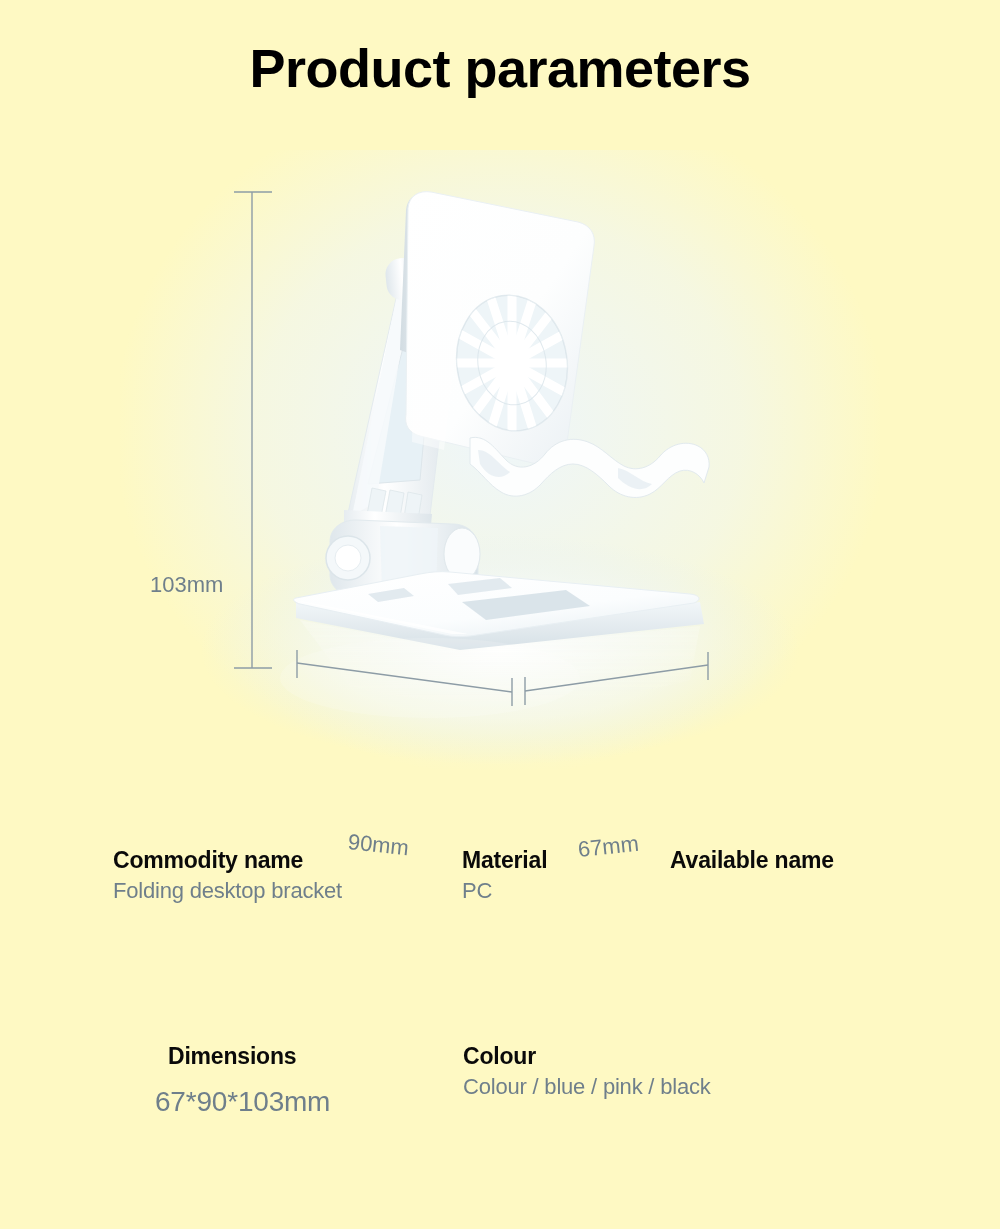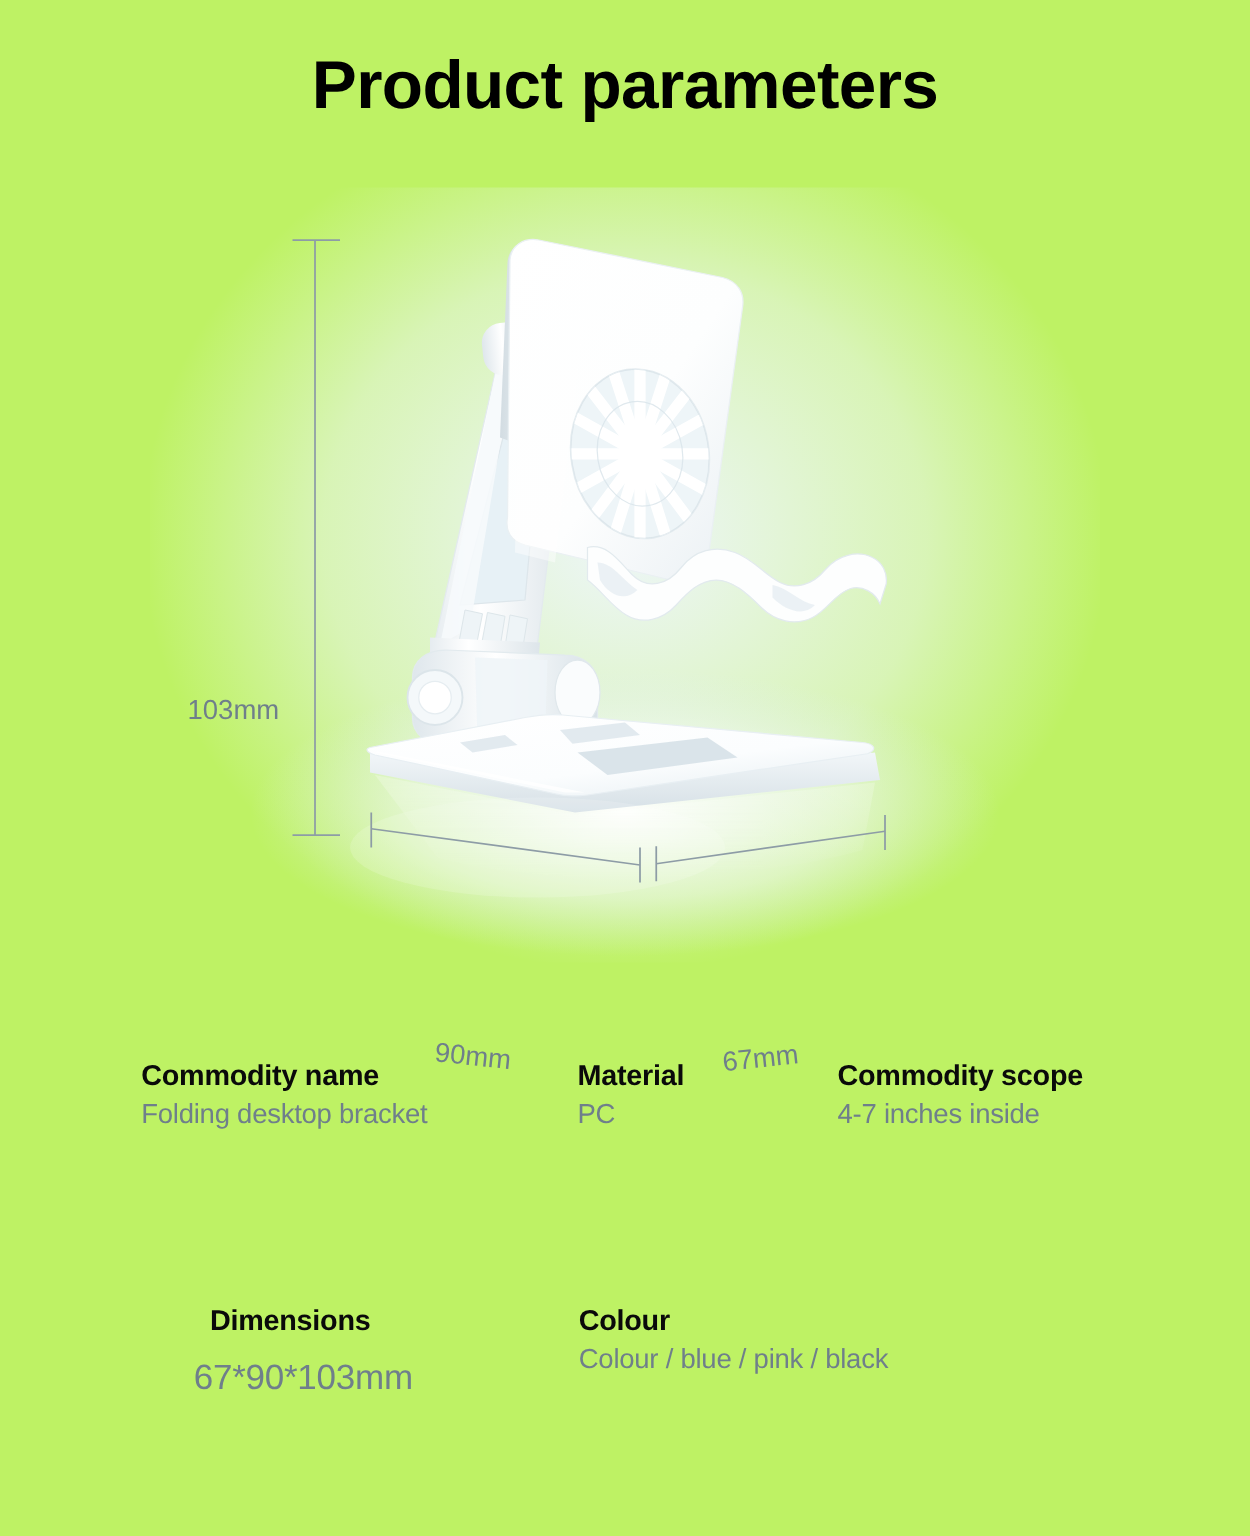--- a/index.html
+++ b/index.html
@@ -15,21 +15,21 @@
     overflow: hidden;
     position: relative;
     -webkit-font-smoothing: antialiased;
   }
 
   
   .page {
     position: relative;
     width: 1000px;
     height: 1229px;
-    background: #bef264;
+    background: #fef9c3;
   }
   
   .page::before {
     content: "";
     position: absolute;
     left: 120px;
     top: 150px;
     width: 760px;
     height: 620px;
     background: radial-gradient(ellipse at 50% 45%, #eef6fa 0%, rgba(238,246,250,0.55) 45%, rgba(226,238,244,0) 72%);
@@ -67,21 +67,21 @@
   
   .dim-label {
     position: absolute;
     color: #6f7f8b;
     font-size: 22px;
     line-height: 26px;
     white-space: nowrap;
   }
   .dim-height {
     left: 150px;
-    top: 405px;
+    top: 422px;
   }
   .dim-width {
     left: 348px;
     top: 679px;
     transform: rotate(6deg);
     transform-origin: left center;
   }
   .dim-depth {
     left: 578px;
     top: 687px;
@@ -352,22 +352,21 @@
         <div class="spec-label">Commodity name</div>
         <div class="spec-value">Folding desktop bracket</div>
       </div>
 
       <div class="spec-cell cell-material">
         <div class="spec-label">Material</div>
         <div class="spec-value">PC</div>
       </div>
 
       <div class="spec-cell cell-scope">
-        <div class="spec-label">Commodity scope</div>
-        <div class="spec-value">4-7 inches inside</div>
+        <div class="spec-label">Available name</div>
       </div>
     </div>
 
     <div class="spec-row" style="margin-top:78px;text-decoration:underline;">
       <div class="spec-cell cell-dimensions">
         <div class="spec-label">Dimensions</div>
         <div class="spec-value big">67*90*103mm</div>
       </div>
 
       <div class="spec-cell cell-colour">

